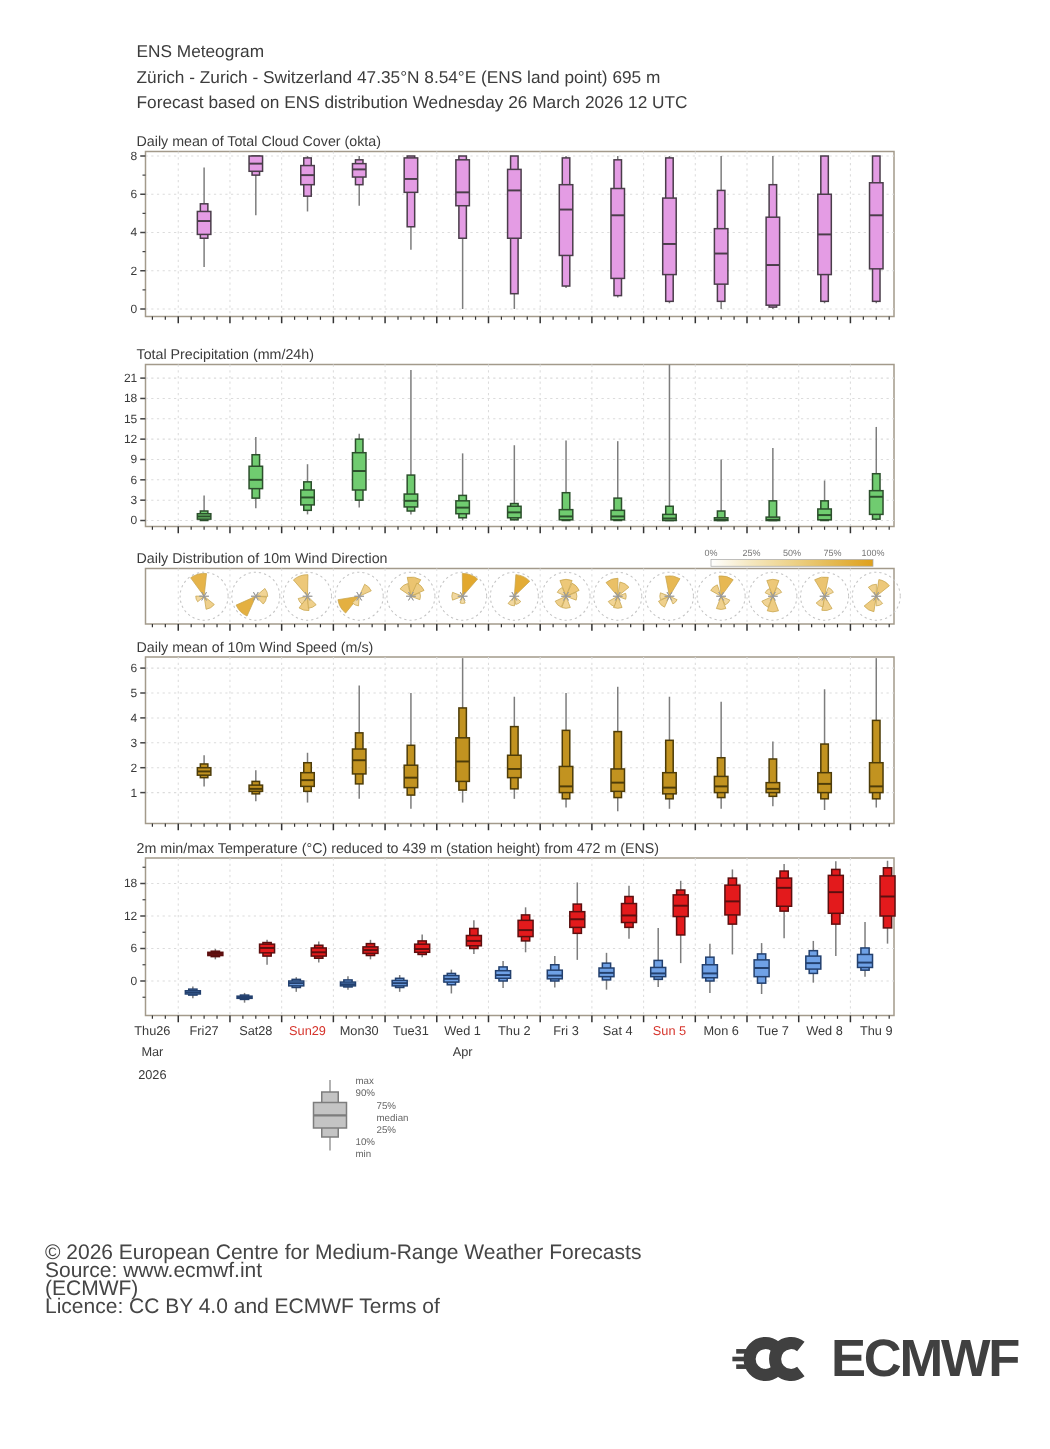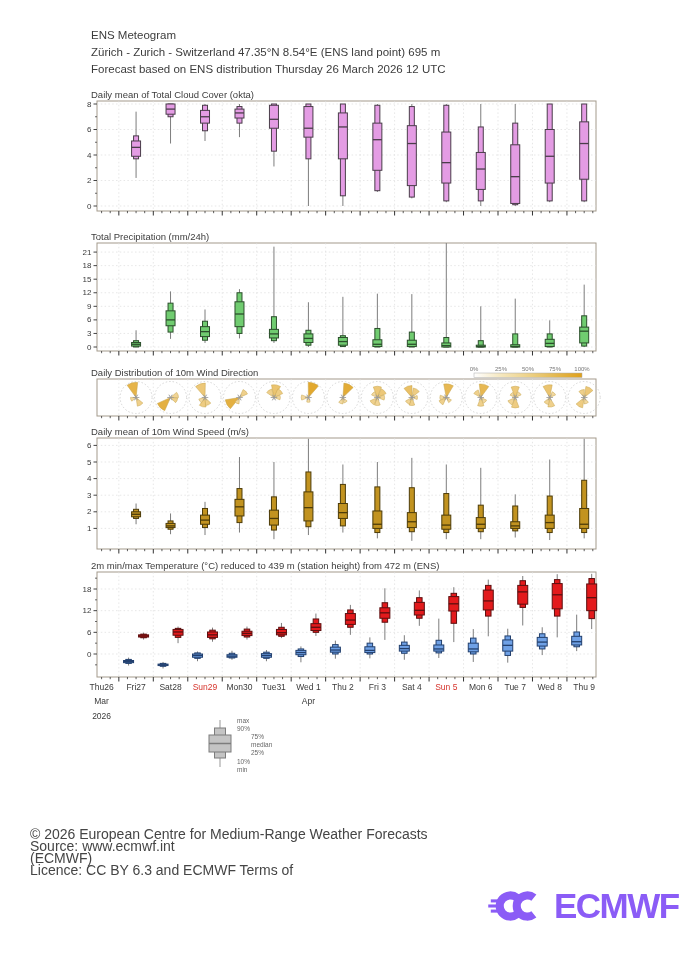--- a/index.html
+++ b/index.html
@@ -12,21 +12,21 @@
   .logo-text{font-size:35px;font-weight:bold;letter-spacing:-1.5px;line-height:36px;}
 </style>
 </head>
 <body>
 
 <div class="page">
 
   <div class="hdr">
     <div>ENS Meteogram</div>
     <div>Zürich - Zurich - Switzerland 47.35°N 8.54°E (ENS land point) 695 m</div>
-    <div>Forecast based on ENS distribution Thursday 26 March 2026 12 UTC</div>
+    <div>Forecast based on ENS distribution Wednesday 26 March 2026 12 UTC</div>
   </div>
 
   <div id="charts"><svg width="700" height="790" viewBox="0 0 700 790">
         <defs>
           <linearGradient id="wlg" x1="0" y1="0" x2="1" y2="0">
             <stop offset="0%" stop-color="#ffffff"></stop>
             <stop offset="25%" stop-color="#F5E7BE"></stop>
             <stop offset="50%" stop-color="#EDD289"></stop>
             <stop offset="75%" stop-color="#E4B951"></stop>
             <stop offset="100%" stop-color="#DFA01B"></stop>
@@ -989,24 +989,24 @@
           <text x="251" y="755" font-size="6.5" fill="#666" font-family="&quot;Liberation Sans&quot;,sans-serif" text-anchor="start">25%</text>
           <text x="237" y="763.5" font-size="6.5" fill="#666" font-family="&quot;Liberation Sans&quot;,sans-serif" text-anchor="start">10%</text>
           <text x="237" y="771.5" font-size="6.5" fill="#666" font-family="&quot;Liberation Sans&quot;,sans-serif" text-anchor="start">min</text>
         </g>
       </svg></div>
 
   <div class="footer">
     <div>© 2026 European Centre for Medium-Range Weather Forecasts</div>
     <div>Source: www.ecmwf.int</div>
     <div>(ECMWF)</div>
-    <div>Licence: CC BY 6.3 and ECMWF Terms of</div>
+    <div>Licence: CC BY 4.0 and ECMWF Terms of</div>
   </div>
 
-  <div class="logo" style="color: #8b5cf6;">
+  <div class="logo" style="color: #404040;">
     <svg width="62" height="34" viewBox="0 0 72 40">
       <rect x="4" y="12.2" width="12" height="3.6" fill="currentColor"></rect>
       <rect x="1" y="18.2" width="14" height="3.6" fill="currentColor"></rect>
       <rect x="4" y="24.2" width="12" height="3.6" fill="currentColor"></rect>
       <path d="M 34.7 10.15 A 12.5 12.5 0 1 0 34.7 29.85" fill="none" stroke="currentColor" stroke-width="9.5"></path>
       <path d="M 54.7 10.15 A 12.5 12.5 0 1 0 54.7 29.85" fill="none" stroke="currentColor" stroke-width="9.5"></path>
     </svg>
     <span class="logo-text">ECMWF</span>
   </div>
 

